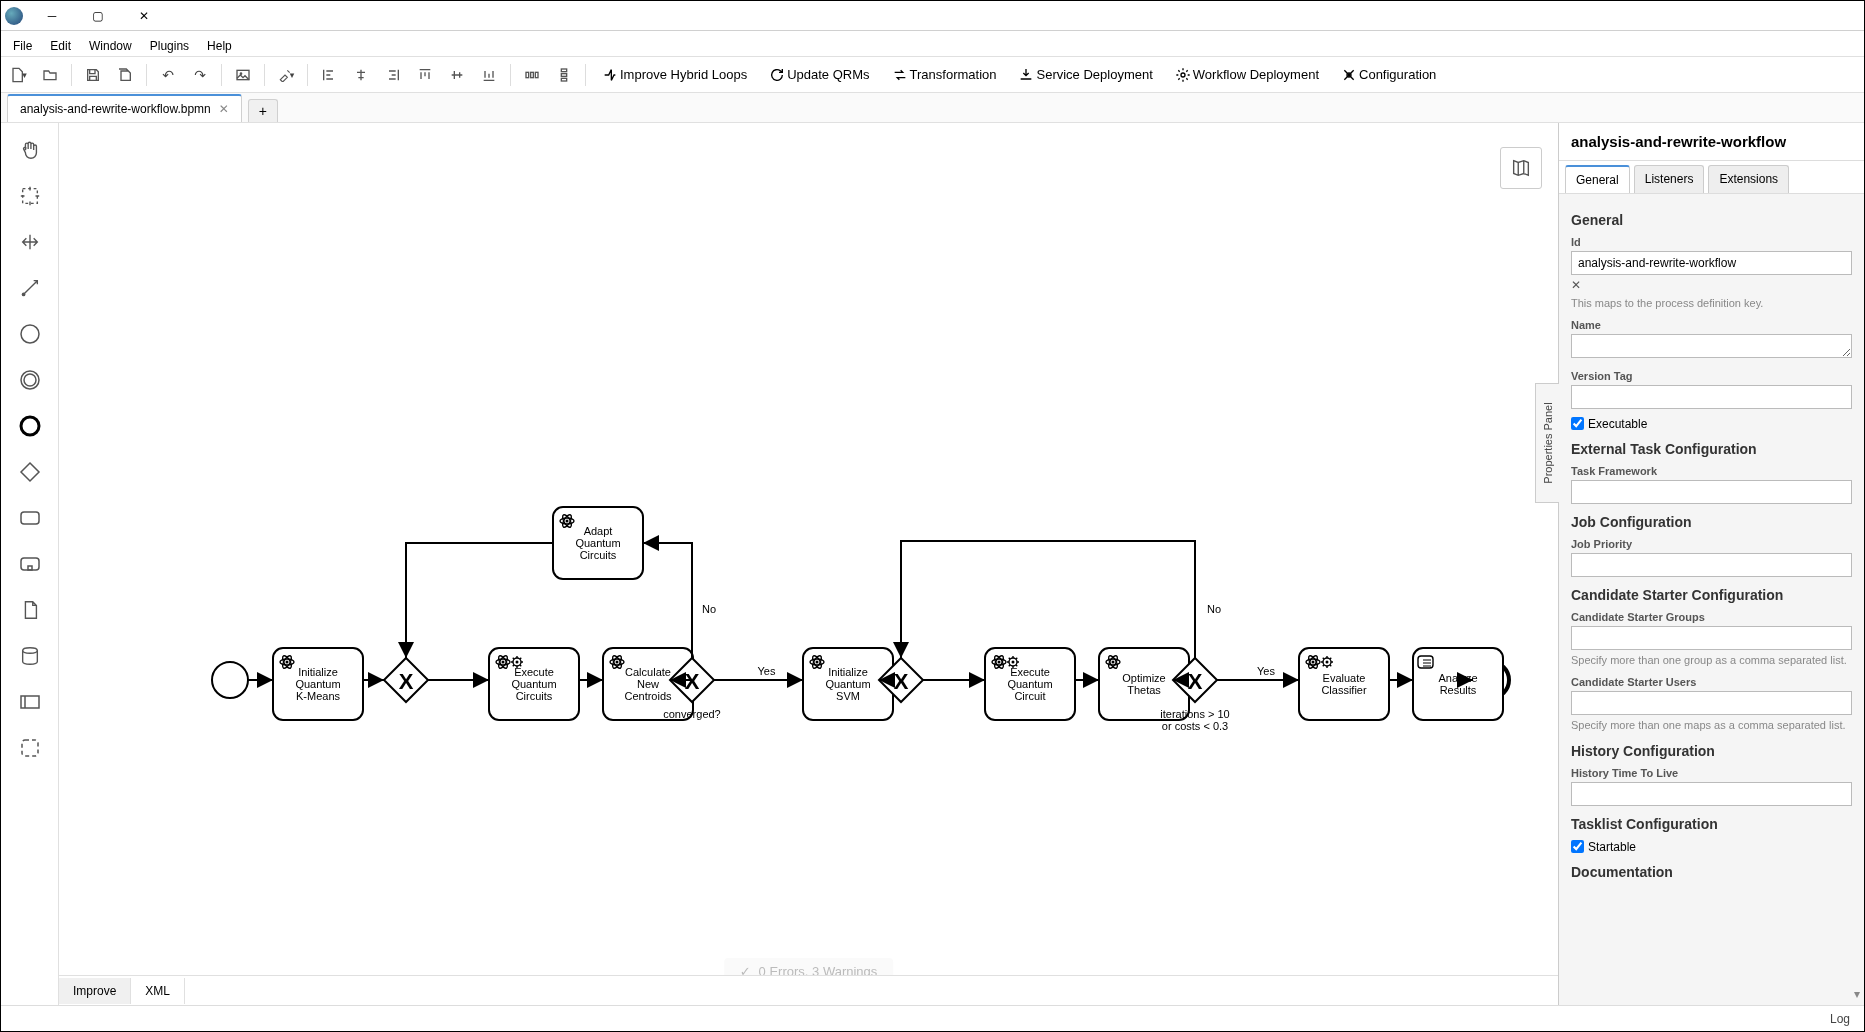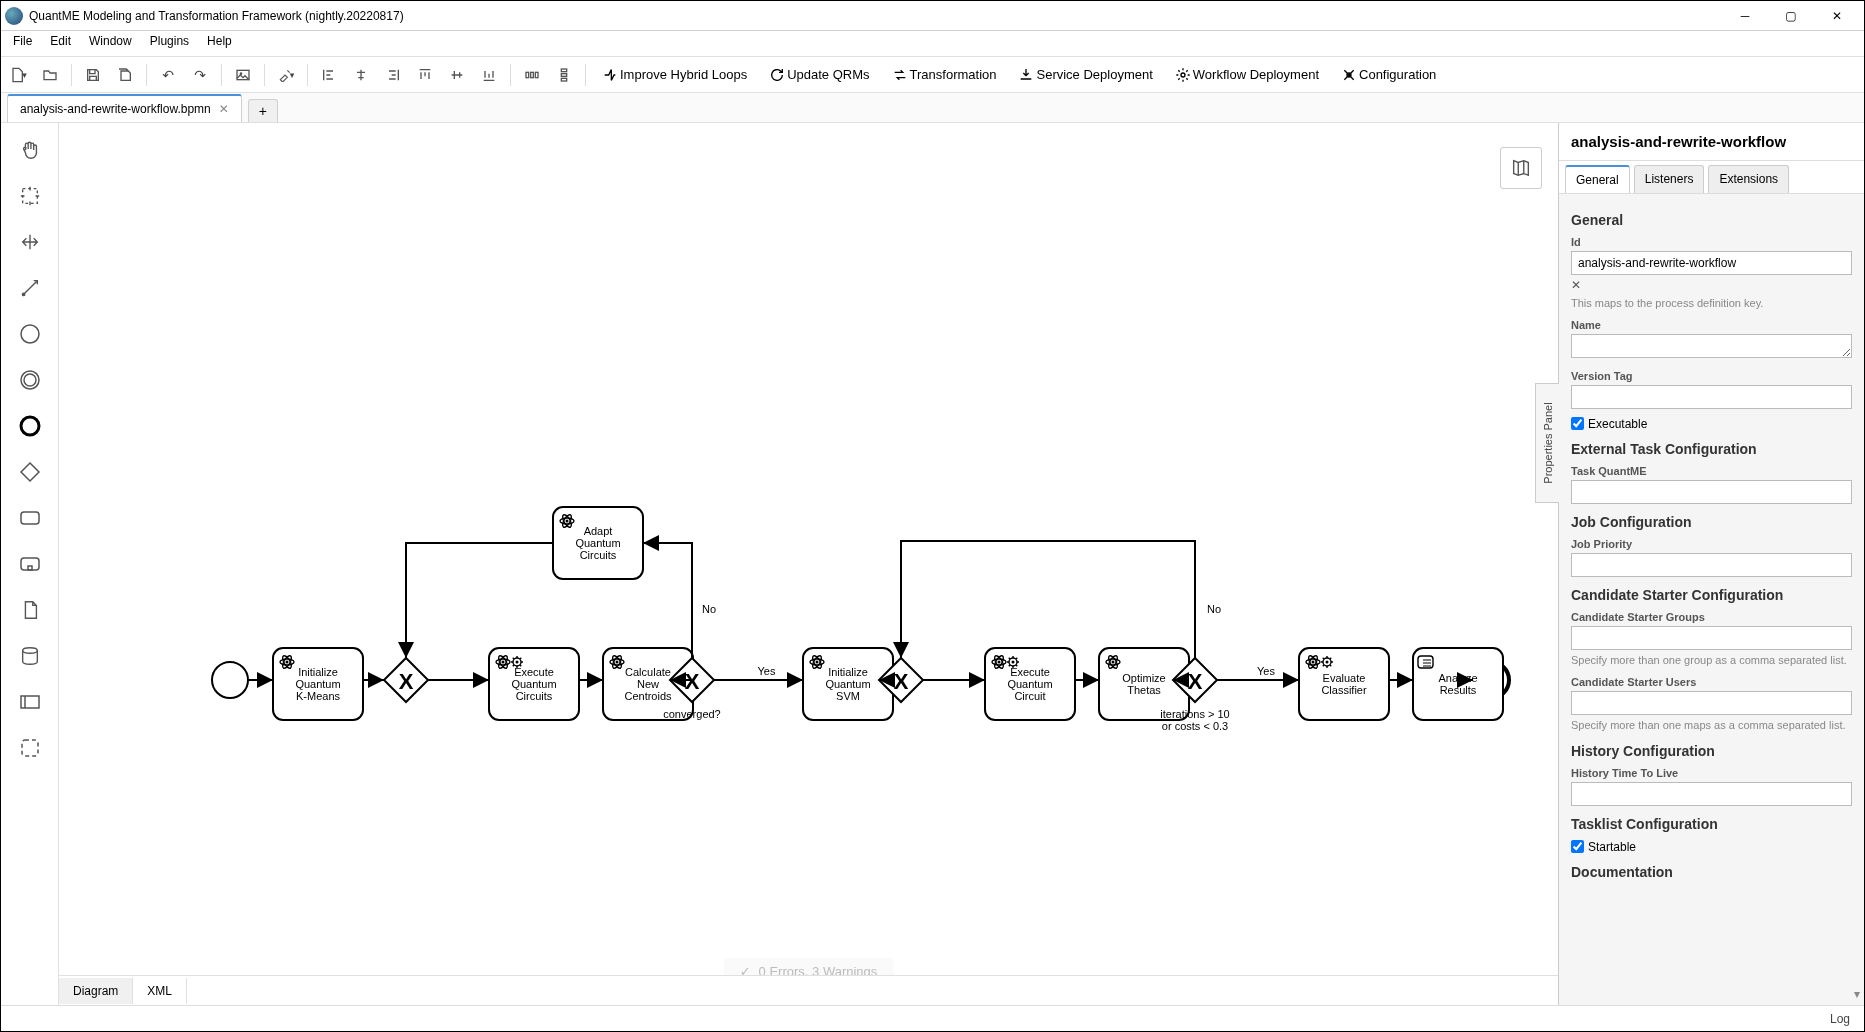--- a/index.html
+++ b/index.html
@@ -1,21 +1,21 @@
 <!DOCTYPE html>
 <html><head>
 <meta charset="utf-8">
 <style>
 * { box-sizing: border-box; margin: 0; padding: 0; font-family: Arial, Helvetica, sans-serif; }
 body { width: 1865px; height: 1032px; background: #fff; overflow: hidden; display: flex; flex-direction: column; border: 1px solid #000; }
 .titlebar { height: 30px; background: #fff; display: flex; align-items: center; padding: 0 4px; border-bottom: 1px solid #d0d0d0; }
 .titlebar-icon { width: 18px; height: 18px; border-radius: 50%; background: radial-gradient(circle at 35% 35%, #6ab, #247); margin-right: 6px; }
 .titlebar-text { font-size: 12px; flex: 1; }
 .win-btn { width: 46px; height: 30px; display: flex; align-items: center; justify-content: center; font-size: 12px; cursor: pointer; }
-.menubar { height: 26px; display: flex; align-items: flex-start; gap: 2px; padding: 0 4px; border-bottom: 1px solid #e0e0e0; }
+.menubar { height: 26px; display: flex; align-items: flex-end; gap: 2px; padding: 0 4px; border-bottom: 1px solid #e0e0e0; }
 .menubar .mitem { font-size: 12px; padding: 3px 8px; cursor: pointer; }
 .toolbar { height: 36px; display: flex; align-items: center; padding: 0 4px; border-bottom: 1px solid #e0e0e0; gap: 6px; }
 .tbtn { width: 26px; height: 26px; display: flex; align-items: center; justify-content: center; font-size: 14px; color: #444; cursor: pointer; border-radius: 3px; }
 .tsep { width: 1px; height: 22px; background: #ddd; margin: 0 2px; }
 .action-btn { display: flex; align-items: center; gap: 2px; font-size: 13px; padding: 4px 8px; cursor: pointer; border-radius: 3px; }
 .action-btn svg { width: 16px; height: 16px; }
 .tabbar { height: 30px; display: flex; align-items: flex-end; padding: 0 6px; background: #fafafa; border-bottom: 1px solid #e0e0e0; }
 .tab { display: flex; align-items: flex-start; gap: 8px; padding: 6px 12px; font-size: 12px; border: 1px solid #d0d0d0; border-bottom: none; border-top: 2px solid #4a90d9; background: #fff; border-radius: 3px 3px 0 0; }
 .tab-close { font-size: 12px; color: #888; cursor: pointer; }
 .tab-add { margin-left: 6px; padding: 3px 10px; font-size: 14px; border: 1px solid #d0d0d0; border-bottom: none; background: #f0f0f0; cursor: pointer; border-radius: 3px 3px 0 0; }
@@ -54,21 +54,20 @@
 .tlabel { font-size: 11px; text-anchor: middle; fill: #000; }
 .elabel { font-size: 11px; fill: #000; }
 .gx { font-size: 22px; font-weight: bold; text-anchor: middle; dominant-baseline: central; fill: #000; }
 .deco { fill: none; stroke: #000; stroke-width: 1.4; }
 </style>
 </head>
 <body>
 
 <div class="titlebar">
   <div class="titlebar-icon"></div>
-  <div class="titlebar-text">QuantME Modeling and Transformation Framework (nightly.20220817)</div>
   <div class="win-btn">─</div>
   <div class="win-btn">▢</div>
   <div class="win-btn">✕</div>
 </div>
 
 <div class="menubar">
   <div class="mitem">File</div>
   <div class="mitem">Edit</div>
   <div class="mitem">Window</div>
   <div class="mitem">Plugins</div>
@@ -435,21 +434,21 @@
     <div class="minimap">
         <svg viewBox="0 0 24 24" width="22" height="22">
           <path d="M4 4l5 2 6-2 5 2v14l-5-2-6 2-5-2z M9 6v14 M15 4v14" fill="none" stroke="#555" stroke-width="1.5"></path>
         </svg>
       </div>
     <div class="status-pill">
         <span>✓</span>
         <span>0 Errors, 3 Warnings</span>
       </div>
     <div class="modebar">
-      <div class="mode-tab active">Diagram</div>
+      <div class="mode-tab active">Improve</div>
       <div class="mode-tab">XML</div>
     </div>
   </div>
 
   <div class="props">
     <div class="props-toggle">
         <span>Properties Panel</span>
       </div>
     <div class="props-title">analysis-and-rewrite-workflow</div>
     <div class="props-tabs">
@@ -466,21 +465,21 @@
       <label class="field-label">Name</label>
       <textarea class="field-input" rows="1" style="resize: vertical;"></textarea>
       <label class="field-label">Version Tag</label>
       <input class="field-input" value="" style="">
       <div class="chk-row">
           <input type="checkbox" checked="" style="">
           <span>Executable</span>
         </div>
 
       <div class="section-h">External Task Configuration</div>
-      <label class="field-label">Task QuantME</label>
+      <label class="field-label">Task Framework</label>
       <input class="field-input" value="" style="">
 
       <div class="section-h">Job Configuration</div>
       <label class="field-label">Job Priority</label>
       <input class="field-input" value="" style="">
 
       <div class="section-h">Candidate Starter Configuration</div>
       <label class="field-label">Candidate Starter Groups</label>
       <input class="field-input" value="" style="">
       <div class="field-hint">Specify more than one group as a comma separated list.</div>

